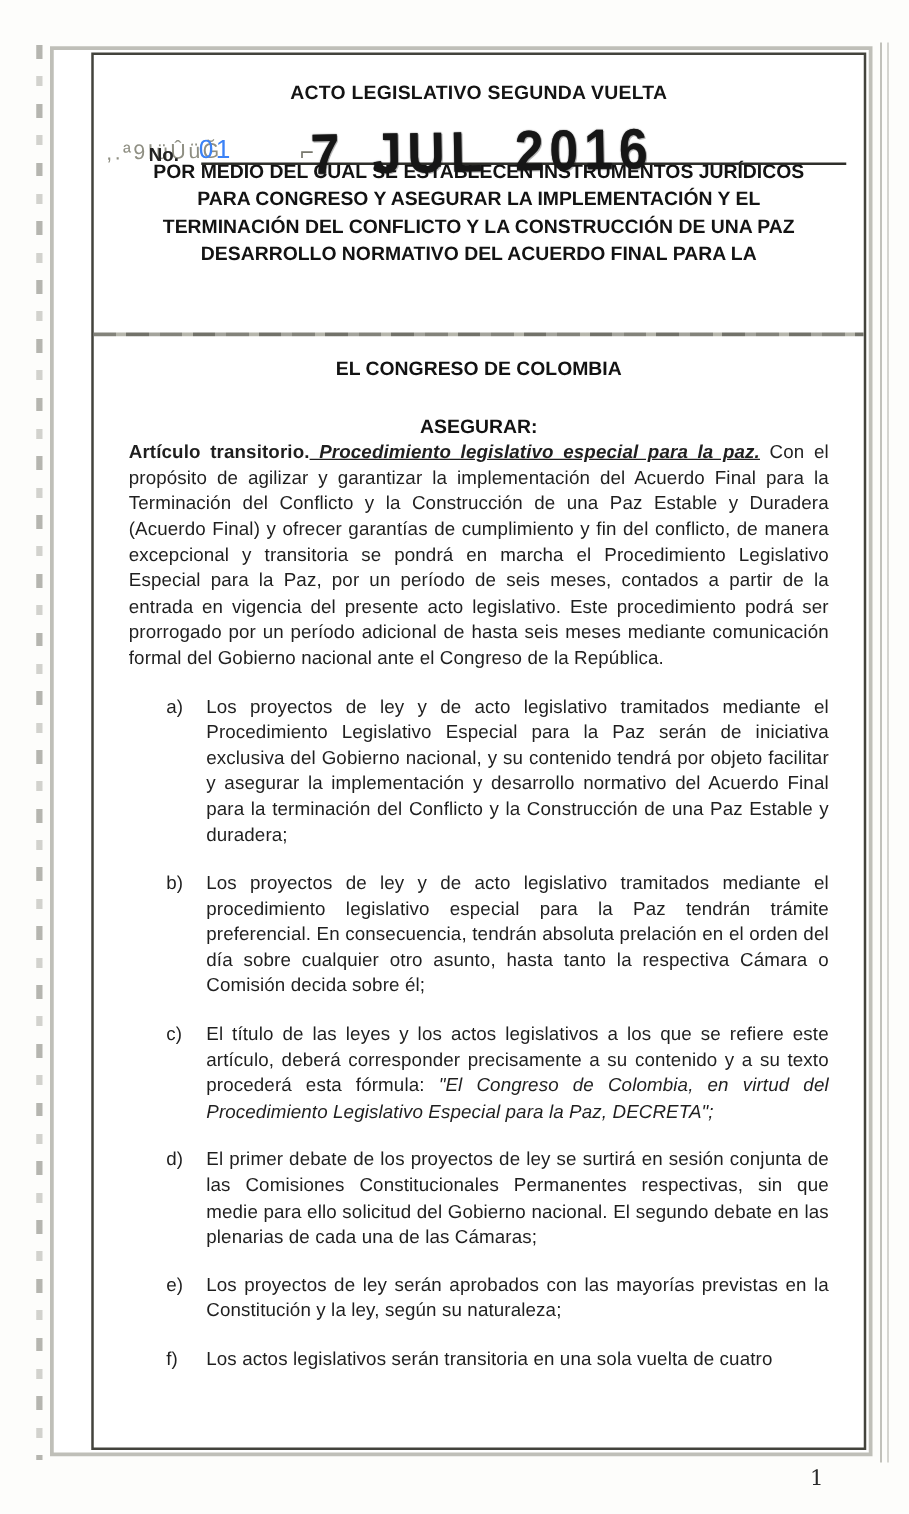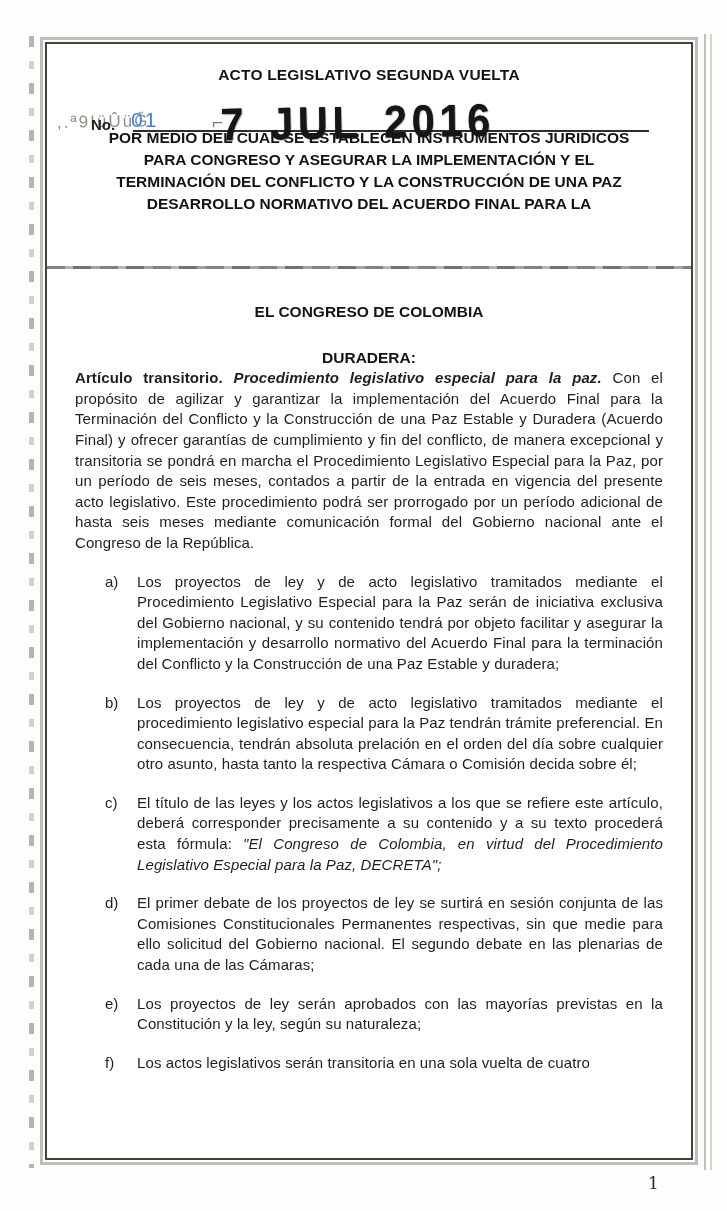--- a/index.html
+++ b/index.html
@@ -26,20 +26,21 @@
   
   .outer-border{
     position:absolute;left:40px;top:37px;width:658px;height:1128px;
     box-sizing:border-box;border:3px solid rgba(139,139,126,.55);
     background:#fff;
   }
   .inner-border{
     position:absolute;inset:2px;box-sizing:border-box;
     border:2px solid #43433c;
     overflow:hidden;
+    margin-left:28px;
   }
   
   .header{position:relative;height:200px;}
   .doc-type{
     margin-top:22px;text-align:center;font-weight:bold;font-size:15.5px;
     letter-spacing:.2px;color:#141414;
   }
   .faint-marks{
     position:absolute;left:10px;top:46px;font-size:17px;color:#8f8f83;
     letter-spacing:2px;transform:rotate(-1deg);
@@ -59,30 +60,30 @@
   .title div{line-height:22px;}
   
   .divider{
     height:3px;
     background:repeating-linear-gradient(90deg,
       #6d6d63 0 18px, #a9a99d 18px 26px, #59594f 26px 44px, #93938a 44px 53px);
     opacity:.85;
   }
   
   .content{
-    padding:16px 28px 0 28px;height:908px;overflow:hidden;
+    padding:0 28px 0 28px;height:908px;overflow:hidden;
     font-size:15px;line-height:20.6px;
   }
   .center-head{text-align:center;font-weight:bold;font-size:15.5px;color:#131313;}
   .congress{margin-top:17px;}
   .decreta{margin-top:25px;}
   .para{margin:0;text-align:justify;letter-spacing:.1px;}
   .para.first{margin-top:21px;}
   .b{font-weight:bold;}
-  .bi{font-weight:bold;font-style:italic;}
+  .bi{font-weight:bold;font-style:italic;text-decoration:underline;}
   .i{font-style:italic;}
   .item{display:flex;margin:18px 0 0 30px;}
   .item .marker{flex:0 0 32px;}
   .item .item-text{flex:1;display:block;text-align:justify;letter-spacing:.1px;}
   .page-number{
     position:absolute;left:648px;top:1173px;
     font-family:"DejaVu Serif","Liberation Serif",serif;
     font-size:17px;color:#2a2a2a;
   }
 </style>
@@ -108,21 +109,21 @@
         <div>PARA CONGRESO Y ASEGURAR LA IMPLEMENTACIÓN Y EL</div>
         <div>TERMINACIÓN DEL CONFLICTO Y LA CONSTRUCCIÓN DE UNA PAZ</div>
         <div>DESARROLLO NORMATIVO DEL ACUERDO FINAL PARA LA</div>
       </div>
     </div>
 
     <div class="divider"></div>
 
     <div class="content">
       <div class="center-head congress">EL CONGRESO DE COLOMBIA</div>
-      <div class="center-head decreta">DURADERA:</div>
+      <div class="center-head decreta">ASEGURAR:</div>
 
 
       <p class="para"><span class="b">Artículo transitorio.</span><span class="bi"> Procedimiento legislativo especial para la paz.</span><span> Con el propósito de agilizar y garantizar la implementación del Acuerdo Final para la Terminación del Conflicto y la Construcción de una Paz Estable y Duradera (Acuerdo Final) y ofrecer garantías de cumplimiento y fin del conflicto, de manera excepcional y transitoria se pondrá en marcha el Procedimiento Legislativo Especial para la Paz, por un período de seis meses, contados a partir de la entrada en vigencia del presente acto legislativo. Este procedimiento podrá ser prorrogado por un período adicional de hasta seis meses mediante comunicación formal del Gobierno nacional ante el Congreso de la República.</span></p>
 
 
       <div class="item">
         <span class="marker">a)</span>
         <span class="item-text">Los proyectos de ley y de acto legislativo tramitados mediante el Procedimiento Legislativo Especial para la Paz serán de iniciativa exclusiva del Gobierno nacional, y su contenido tendrá por objeto facilitar y asegurar la implementación y desarrollo normativo del Acuerdo Final para la terminación del Conflicto y la Construcción de una Paz Estable y duradera;</span>
       </div>
 

